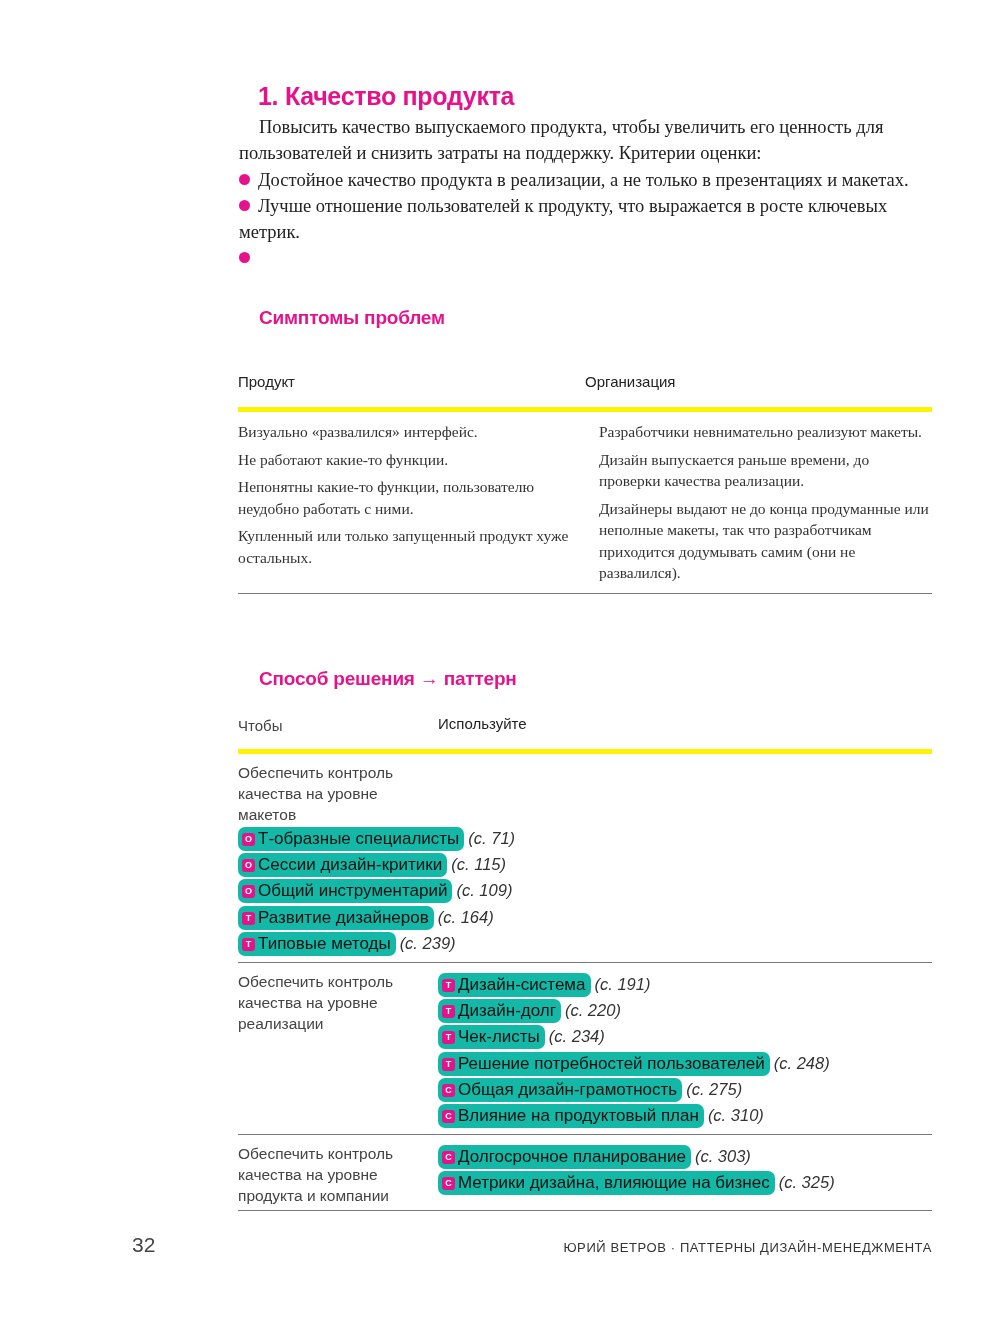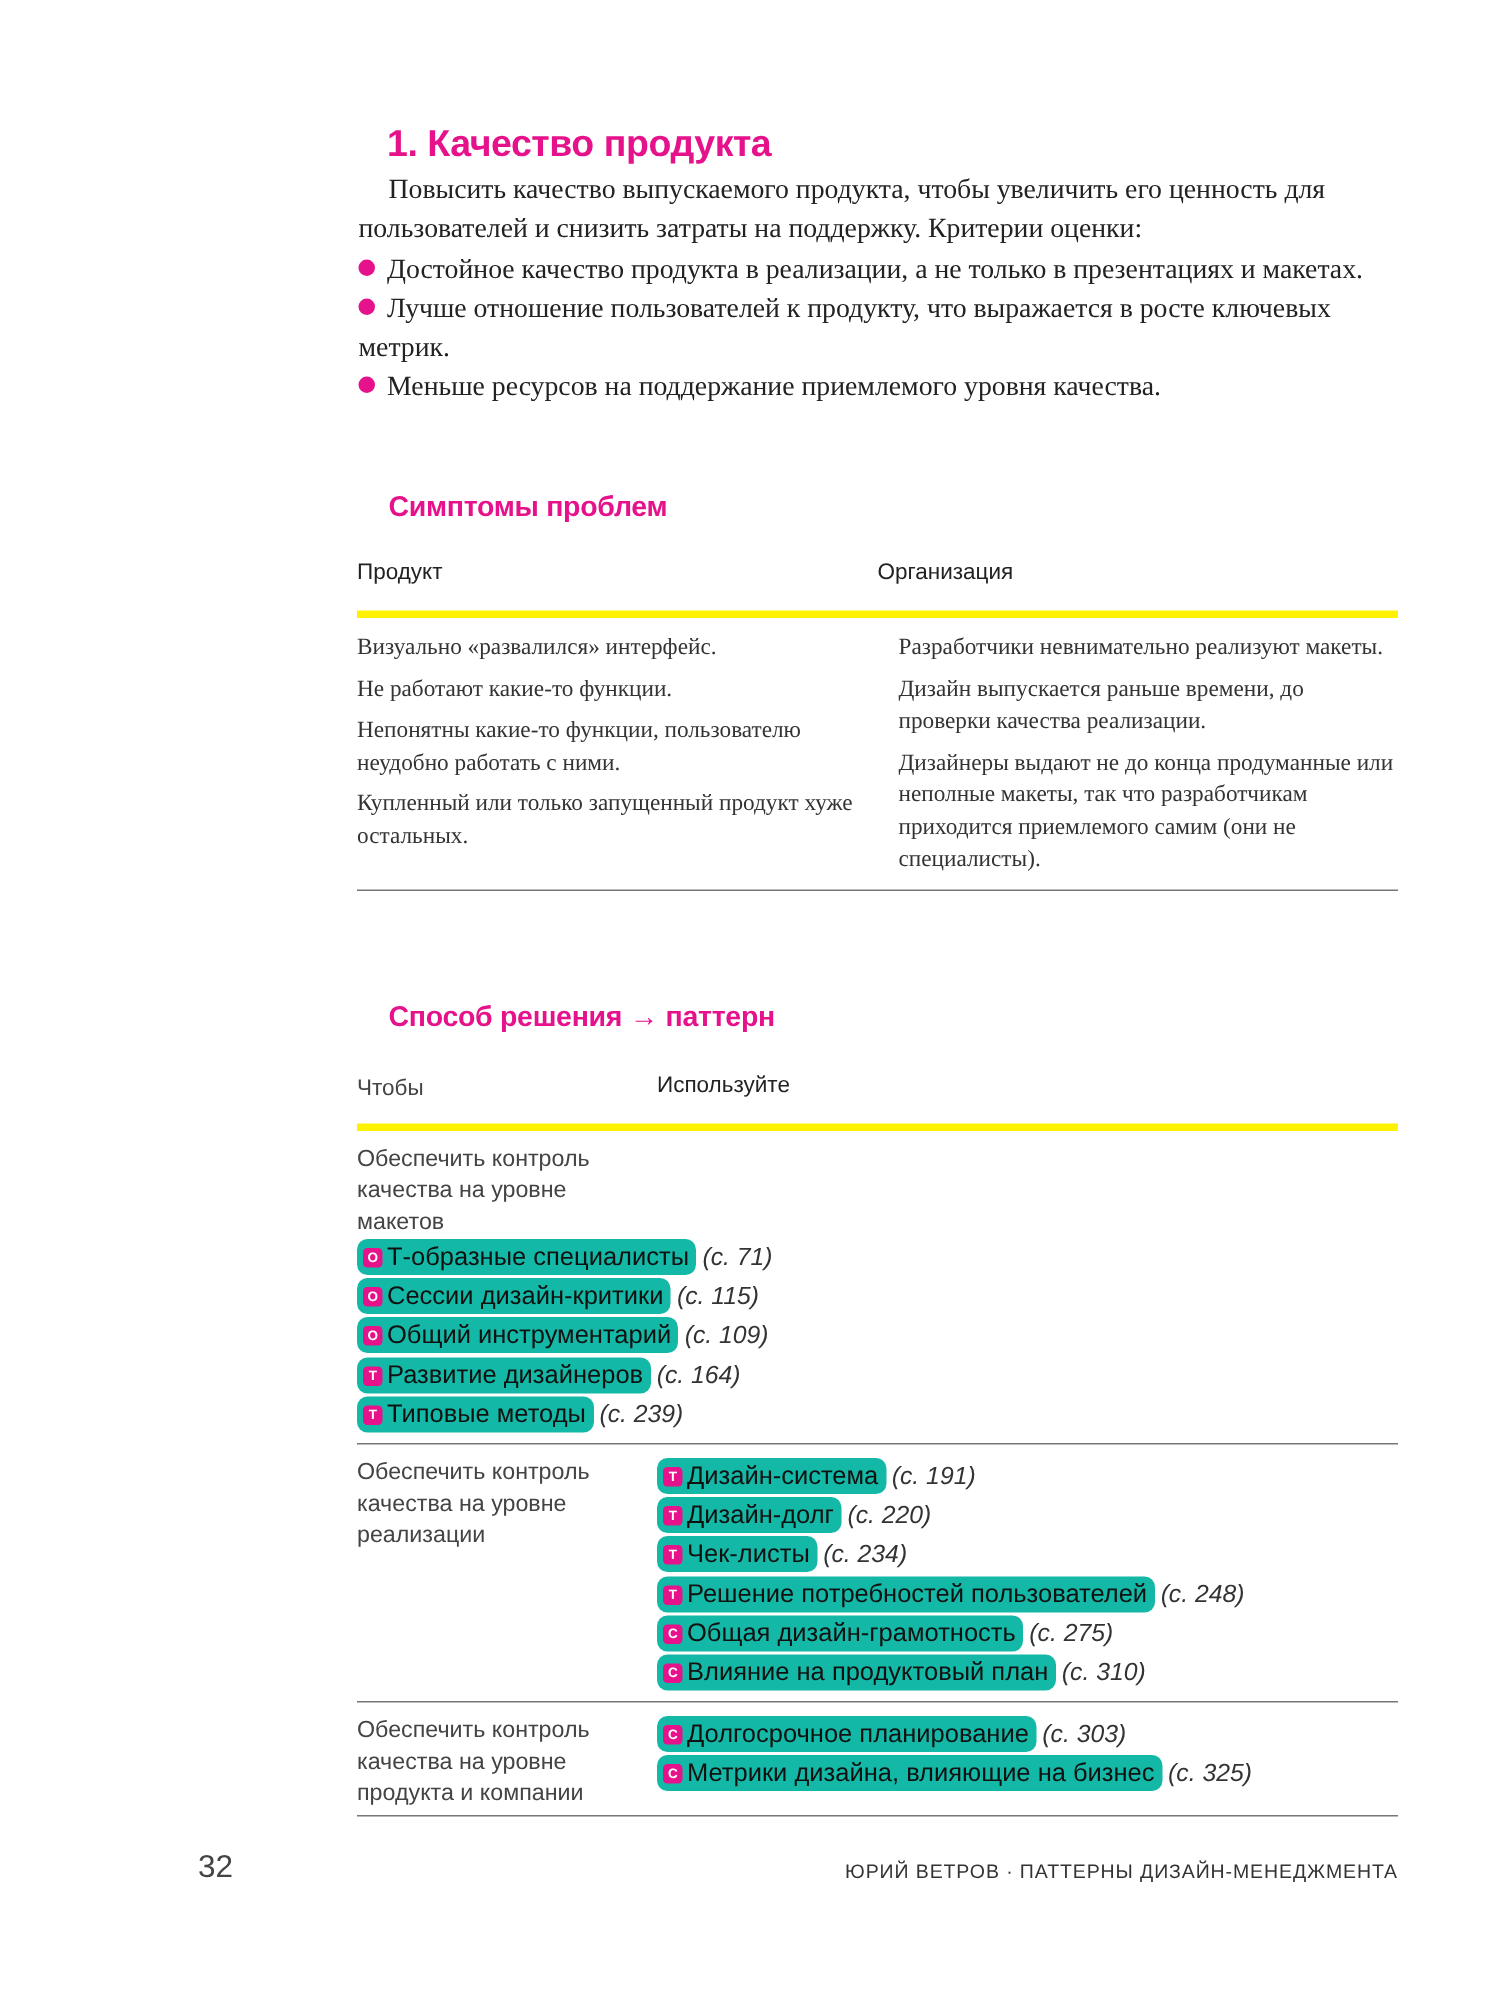--- a/index.html
+++ b/index.html
@@ -35,41 +35,41 @@
 <body>
 
 <div class="page">
 
   <h1 class="h1">1. Качество продукта</h1>
 
   <div class="intro">
     <p>Повысить качество выпускаемого продукта, чтобы увеличить его ценность для пользователей и снизить затраты на поддержку. Критерии оценки:</p>
     <span class="bullet"><span class="dot"></span><span>Достойное качество продукта в реализации, а не только в презентациях и макетах.</span></span>
     <span class="bullet"><span class="dot"></span><span>Лучше отношение пользователей к продукту, что выражается в росте ключевых метрик.</span></span>
-    <span class="bullet"><span class="dot"></span><span>Меньше ресурсов на поддержание приемлемого уровня качества.</span></span>
+    <span class="bullet"><span class="dot"></span></span>
   </div>
 
-  <h2 class="h2" style="top:328px;">Симптомы проблем</h2>
+  <h2 class="h2" style="top:307px;">Симптомы проблем</h2>
 
   <div class="tbl" style="top:373px;">
     <div class="thead">
       <div class="col1">Продукт</div>
       <div class="col2">Организация</div>
     </div>
     <div class="trow" style="padding: 9px 0 3px 0;">
       <div class="col1 cell" style="padding-right:14px;">
         <p>Визуально «развалился» интерфейс.</p>
         <p>Не работают какие-то функции.</p>
         <p>Непонятны какие-то функции, пользователю неудобно работать с ними.</p>
         <p>Купленный или только запущенный продукт хуже остальных.</p>
       </div>
       <div class="col2 cell">
         <p>Разработчики невнимательно реализуют макеты.</p>
         <p>Дизайн выпускается раньше времени, до проверки качества реализации.</p>
-        <p>Дизайнеры выдают не до конца продуманные или неполные макеты, так что разработчикам приходится приемлемого самим (они не специалисты).</p>
+        <p>Дизайнеры выдают не до конца продуманные или неполные макеты, так что разработчикам приходится додумывать самим (они не развалился).</p>
       </div>
     </div>
   </div>
 
   <h2 class="h2" style="top:668px;">Способ решения → паттерн</h2>
 
   <div class="tbl tbl2" style="top:715px;">
     <div class="thead">
       <div class="c1">Чтобы</div>
       <div class="c2">Используйте</div>

